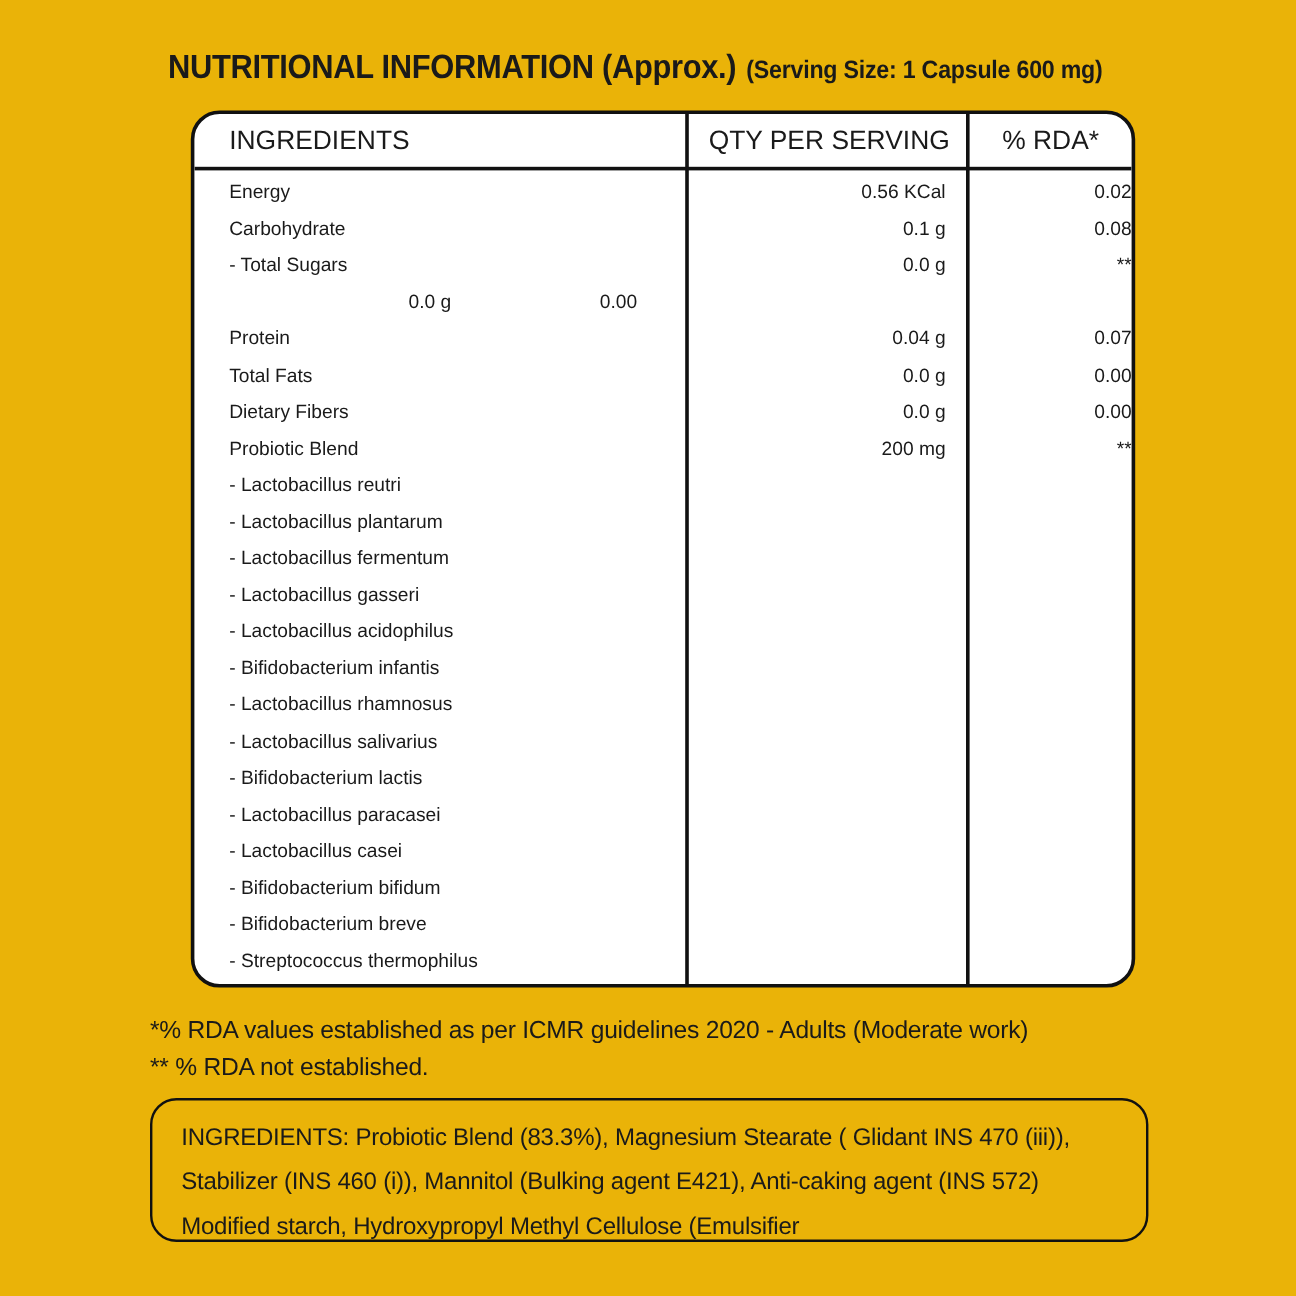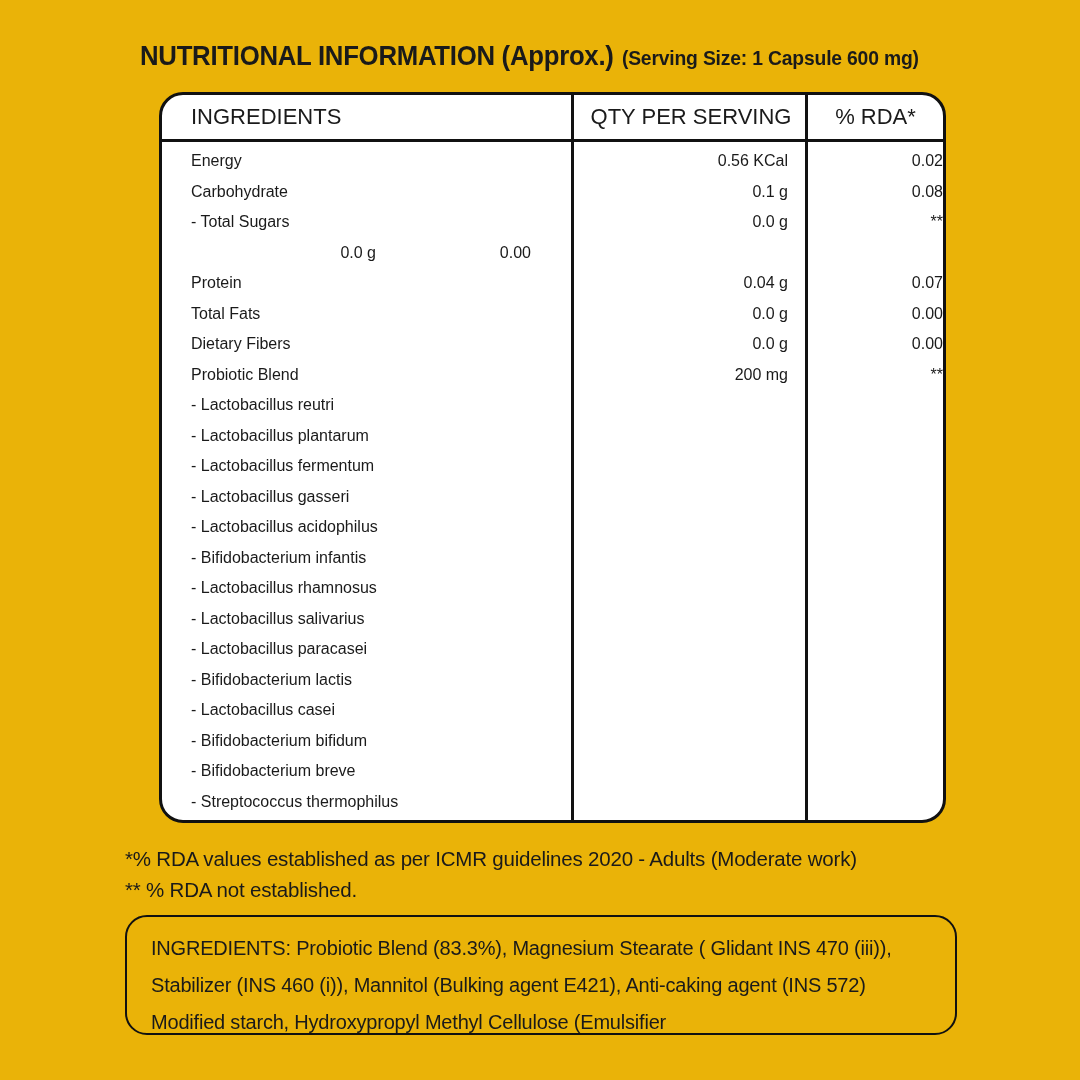--- a/index.html
+++ b/index.html
@@ -175,26 +175,26 @@
           <div class="cell c1">- Lactobacillus rhamnosus</div>
           <div class="cell c2 num-qty"></div>
           <div class="cell c3 num-rda"></div>
         </div>
         <div class="trow">
           <div class="cell c1">- Lactobacillus salivarius</div>
           <div class="cell c2 num-qty"></div>
           <div class="cell c3 num-rda"></div>
         </div>
         <div class="trow">
+          <div class="cell c1">- Bifidobacterium lactis</div>
+          <div class="cell c2 num-qty"></div>
+          <div class="cell c3 num-rda"></div>
+        </div>
+        <div class="trow">
           <div class="cell c1">- Lactobacillus paracasei</div>
-          <div class="cell c2 num-qty"></div>
-          <div class="cell c3 num-rda"></div>
-        </div>
-        <div class="trow">
-          <div class="cell c1">- Bifidobacterium lactis</div>
           <div class="cell c2 num-qty"></div>
           <div class="cell c3 num-rda"></div>
         </div>
         <div class="trow">
           <div class="cell c1">- Lactobacillus casei</div>
           <div class="cell c2 num-qty"></div>
           <div class="cell c3 num-rda"></div>
         </div>
         <div class="trow">
           <div class="cell c1">- Bifidobacterium bifidum</div>

